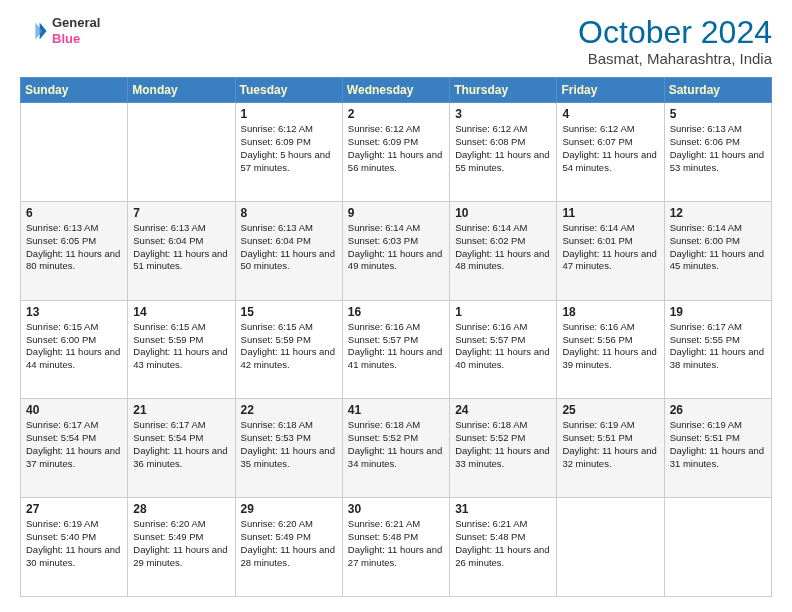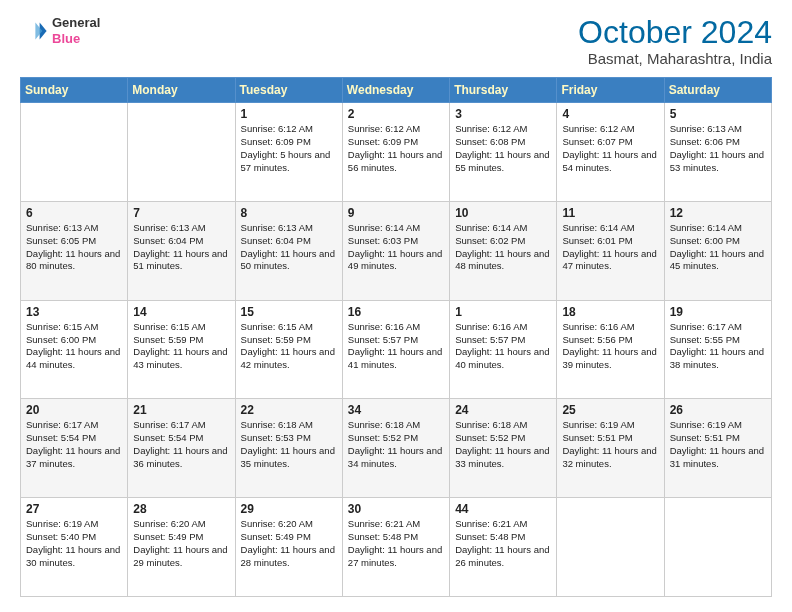--- a/index.html
+++ b/index.html
@@ -286,21 +286,21 @@
         <span class="day-number">19</span>
         <div class="cell-content">
           <span>Sunrise: 6:17 AM</span><br>
           <span>Sunset: 5:55 PM</span><br>
           <span>Daylight: 11 hours and 38 minutes.</span>
         </div>
       </td>
         </tr>
         <tr>
           <td>
-        <span class="day-number">20</span>
+        <span class="day-number">40</span>
         <div class="cell-content">
           <span>Sunrise: 6:17 AM</span><br>
           <span>Sunset: 5:54 PM</span><br>
           <span>Daylight: 11 hours and 37 minutes.</span>
         </div>
       </td>
           <td>
         <span class="day-number">21</span>
         <div class="cell-content">
           <span>Sunrise: 6:17 AM</span><br>
@@ -310,21 +310,21 @@
       </td>
           <td>
         <span class="day-number">22</span>
         <div class="cell-content">
           <span>Sunrise: 6:18 AM</span><br>
           <span>Sunset: 5:53 PM</span><br>
           <span>Daylight: 11 hours and 35 minutes.</span>
         </div>
       </td>
           <td>
-        <span class="day-number">34</span>
+        <span class="day-number">41</span>
         <div class="cell-content">
           <span>Sunrise: 6:18 AM</span><br>
           <span>Sunset: 5:52 PM</span><br>
           <span>Daylight: 11 hours and 34 minutes.</span>
         </div>
       </td>
           <td>
         <span class="day-number">24</span>
         <div class="cell-content">
           <span>Sunrise: 6:18 AM</span><br>
@@ -376,21 +376,21 @@
       </td>
           <td>
         <span class="day-number">30</span>
         <div class="cell-content">
           <span>Sunrise: 6:21 AM</span><br>
           <span>Sunset: 5:48 PM</span><br>
           <span>Daylight: 11 hours and 27 minutes.</span>
         </div>
       </td>
           <td>
-        <span class="day-number">44</span>
+        <span class="day-number">31</span>
         <div class="cell-content">
           <span>Sunrise: 6:21 AM</span><br>
           <span>Sunset: 5:48 PM</span><br>
           <span>Daylight: 11 hours and 26 minutes.</span>
         </div>
       </td>
           <td class="empty-cell"></td>
           <td class="empty-cell"></td>
         </tr>
       </tbody>

